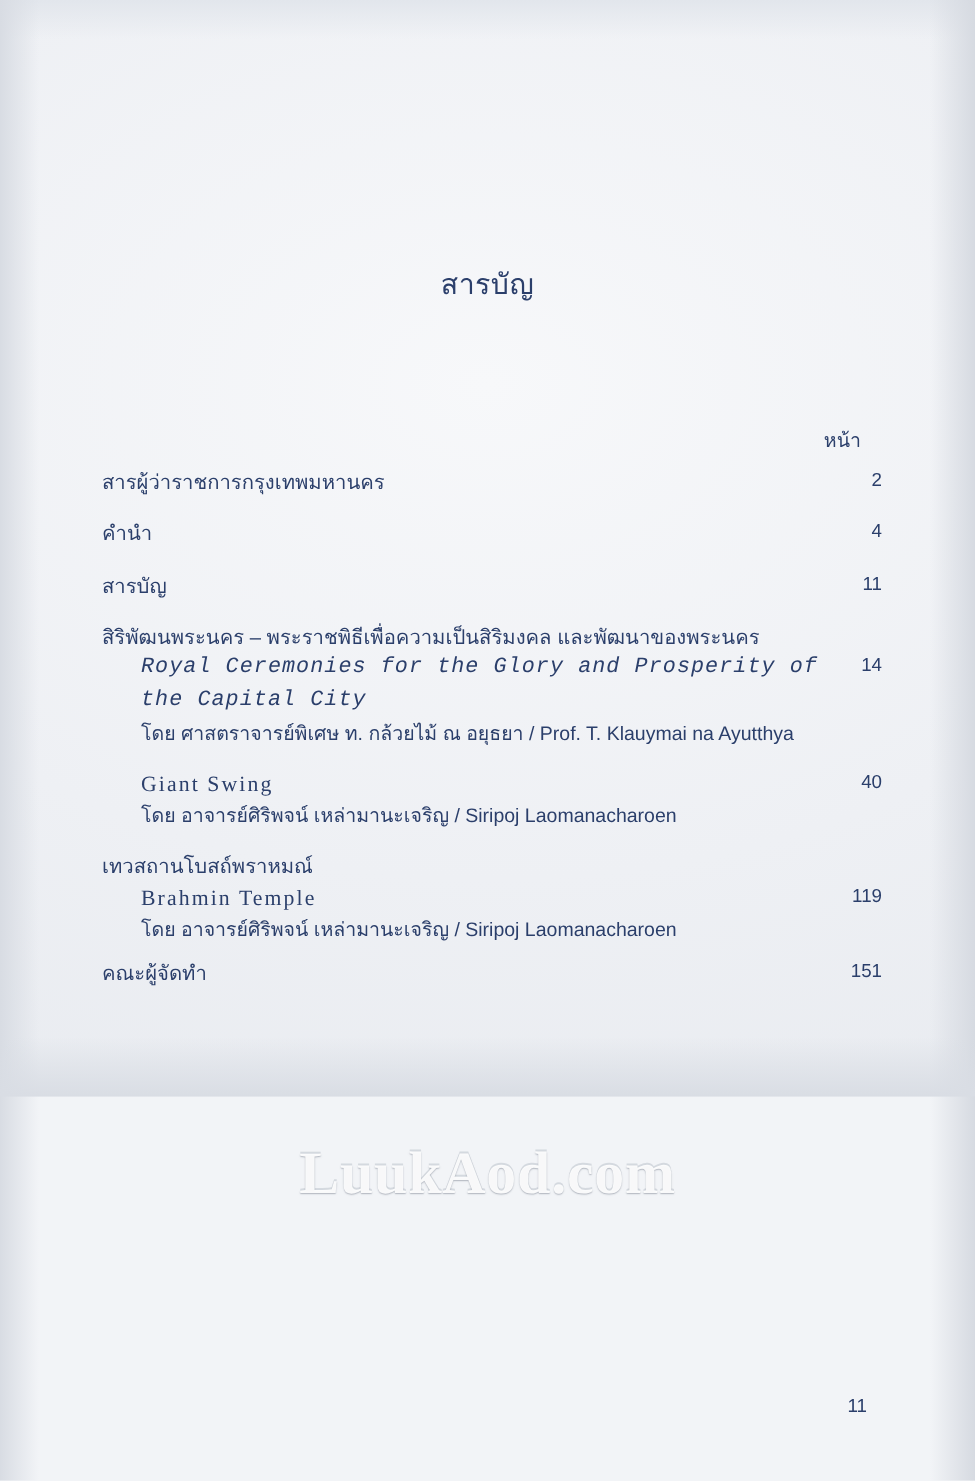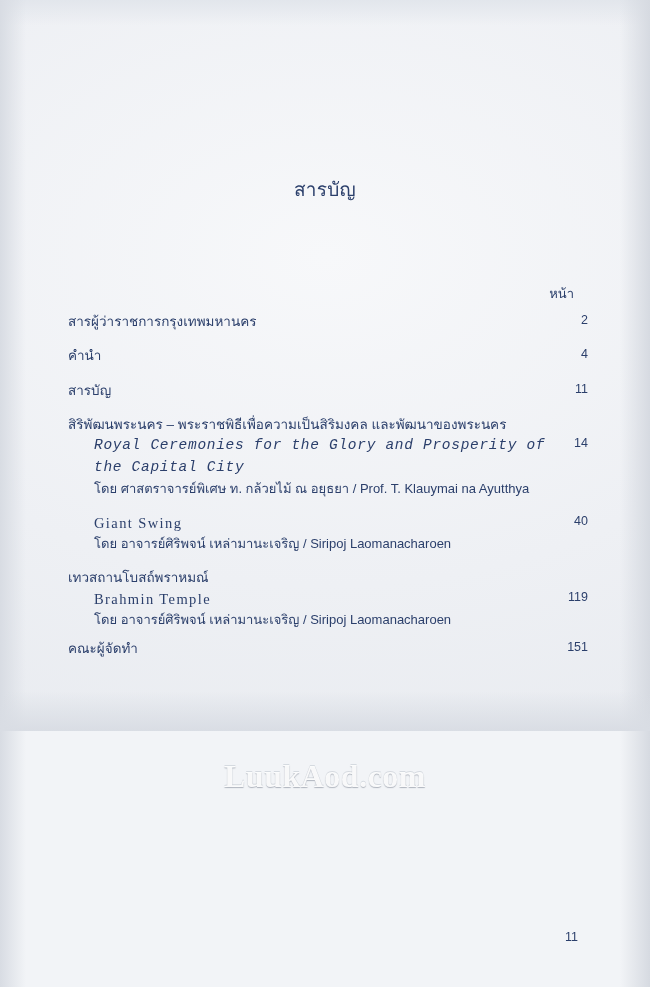--- a/index.html
+++ b/index.html
@@ -130,21 +130,21 @@
   .gap-sm { height: 7px; }
   .gap-md { height: 12px; }
 
   .watermark {
     position: absolute;
     left: 0;
     top: 758px;
     width: 650px;
     text-align: center;
     font-family: "Liberation Serif", serif;
-    font-size: 32px;
+    font-size: 40px;
     font-weight: bold;
     color: rgba(255,255,255,0.92);
     text-shadow: 0 1px 1px rgba(120,128,142,0.55), 0 -1px 0 rgba(160,168,180,0.35);
     letter-spacing: 0.5px;
     user-select: none;
   }
 
   .folio {
     position: absolute;
     right: 72px;

